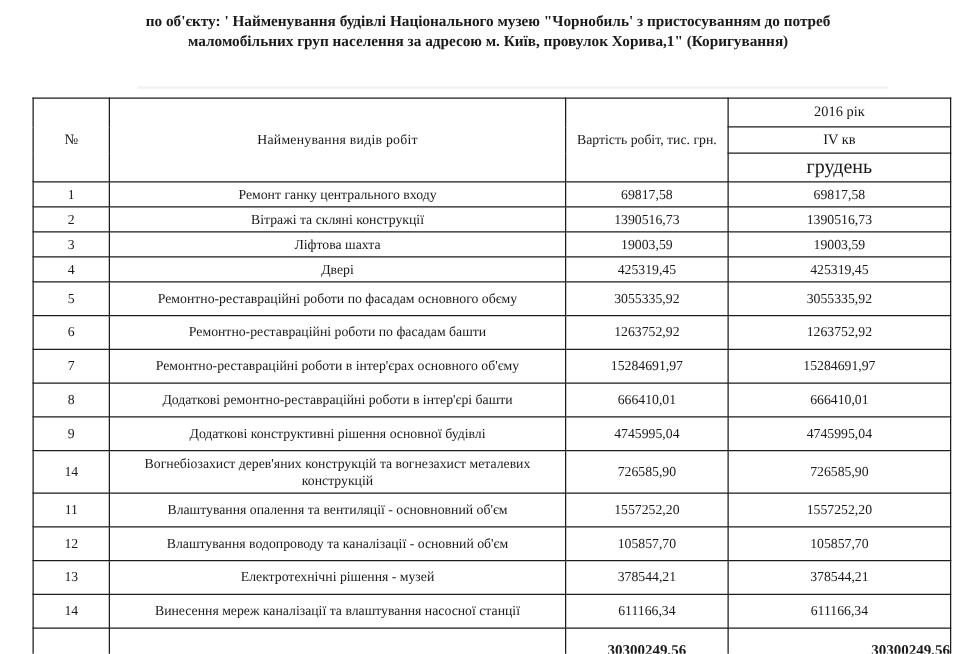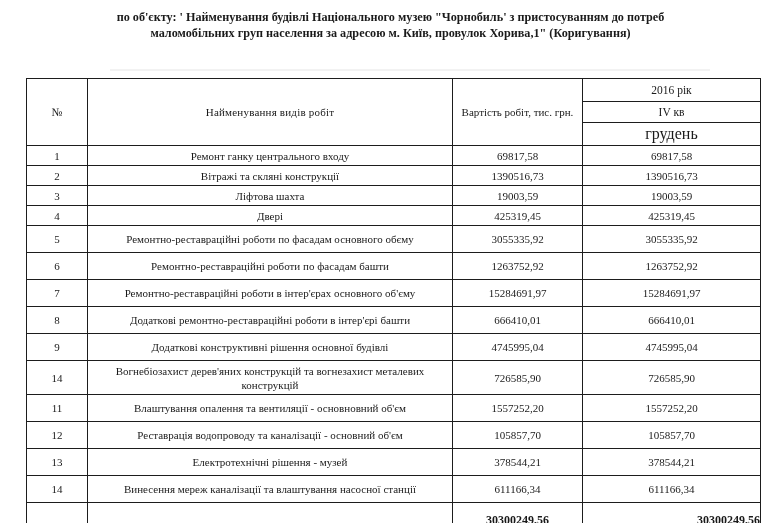--- a/index.html
+++ b/index.html
@@ -255,21 +255,21 @@
 
         <tr class="r-tall">
           <td class="num">11</td>
           <td class="name">Влаштування опалення та вентиляції - основновний об'єм</td>
           <td class="cost">1557252,20</td>
           <td class="month">1557252,20</td>
         </tr>
 
         <tr class="r-tall">
           <td class="num">12</td>
-          <td class="name">Реставрація водопроводу та каналізації - основний об'єм</td>
+          <td class="name">Влаштування водопроводу та каналізації - основний об'єм</td>
           <td class="cost">105857,70</td>
           <td class="month">105857,70</td>
         </tr>
 
         <tr class="r-tall">
           <td class="num">13</td>
           <td class="name">Електротехнічні рішення - музей</td>
           <td class="cost">378544,21</td>
           <td class="month">378544,21</td>
         </tr>

